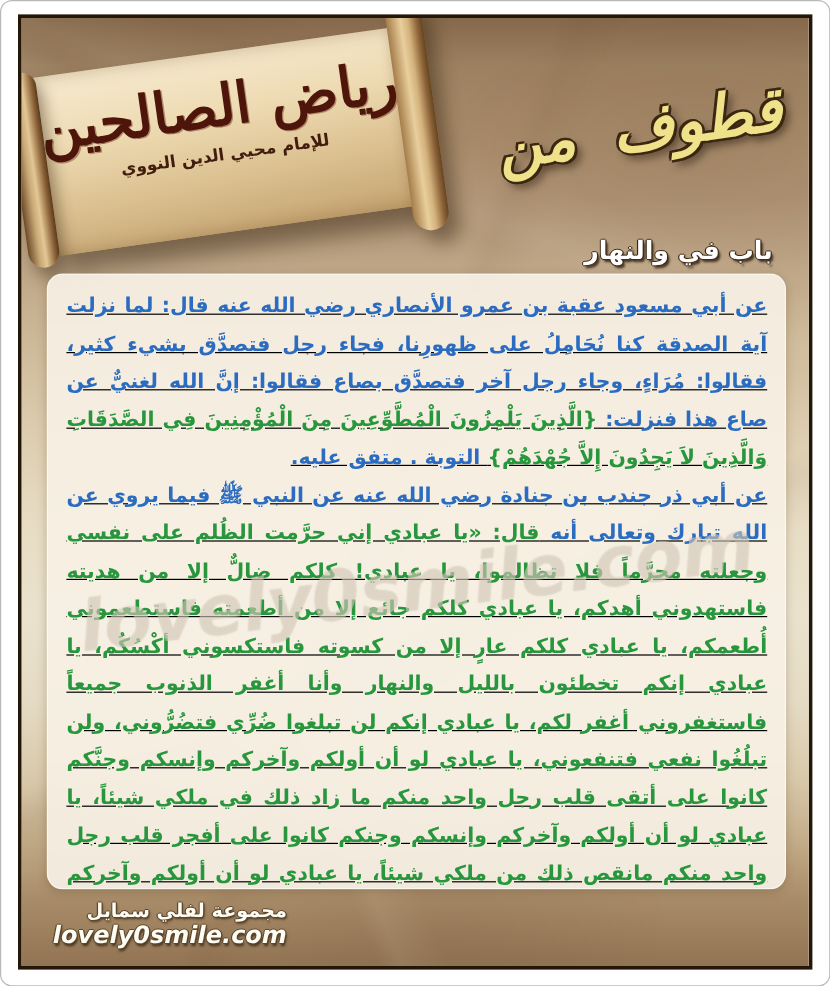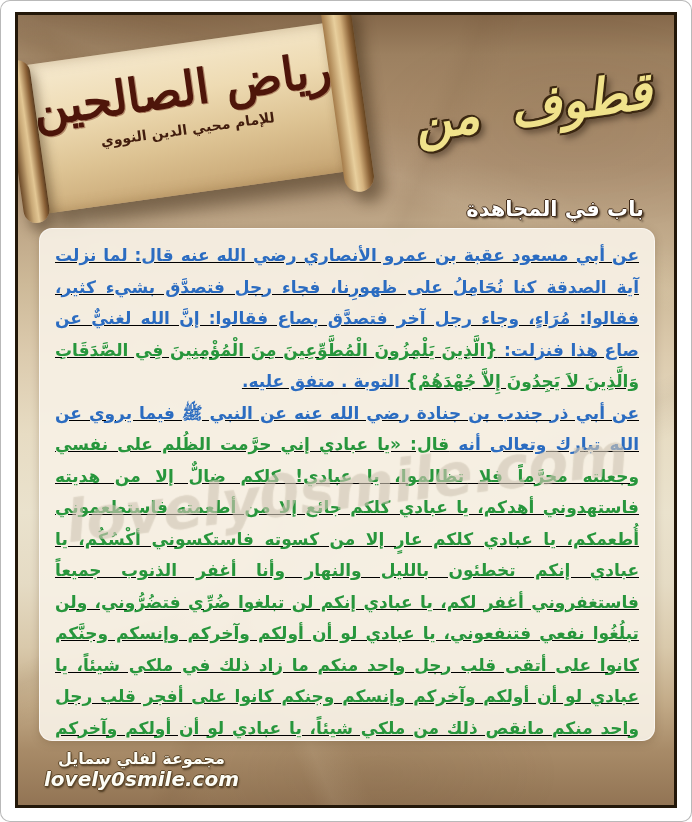--- a/index.html
+++ b/index.html
@@ -68,21 +68,21 @@
   .hadith{margin:0;text-align:justify;font-size:17px;font-weight:bold;line-height:31.5px;text-decoration:underline;}
   .t-blue{color:#2b6cc1;}
   .t-green{color:#27963c;}
 
   .watermark{position:absolute;left:-10px;right:-10px;top:225px;text-align:center;
       transform:rotate(-7deg);pointer-events:none;direction:ltr;
       font-size:58px;font-style:italic;font-weight:bold;
       color:rgba(255,255,255,.32);text-shadow:0 0 1px rgba(160,140,105,.45);}
 
   
-  .footer{position:absolute;left:26px;bottom:14px;text-align:center;line-height:1.15;}
+  .footer{position:absolute;left:26px;bottom:14px;text-align:right;line-height:1.15;}
   .footer-group{direction:rtl;font-size:16px;font-weight:bold;color:#fdfdf6;
       text-shadow:-1px 0 0 #5e4729,1px 0 0 #5e4729,0 -1px 0 #5e4729,0 1px 0 #5e4729,
                   1px 2px 2px rgba(50,35,15,.8);}
   .footer-site{direction:ltr;font-size:20px;font-weight:bold;font-style:italic;color:#fdfdf6;
       text-shadow:-1px 0 0 #5e4729,1px 0 0 #5e4729,0 -1px 0 #5e4729,0 1px 0 #5e4729,
                   1px 2px 2px rgba(50,35,15,.8);}
 </style>
 </head>
 <body>
 
@@ -95,21 +95,21 @@
         <div class="scroll-face">
           <div class="scroll-title">رياض الصالحين</div>
           <div class="scroll-subtitle">للإمام محيي الدين النووي</div>
         </div>
         <div class="roll roll-left"></div>
         <div class="roll roll-right"></div>
       </div>
 
       <div class="series-title">قطوف من</div>
 
-      <div class="chapter-title">باب في المجاهدة</div>
+      <div class="chapter-title">باب في والنهار</div>
 
       <div class="panel">
         <div class="watermark">lovely0smile.com</div>
         <p class="hadith"><span class="t-blue">عن أبي مسعود عقبة بن عمرو الأنصاري رضي الله عنه قال: لما نزلت آية الصدقة كنا نُحَامِلُ على ظهورِنا، فجاء رجل فتصدَّق بشيء كثير، فقالوا: مُرَاءٍ، وجاء رجل آخر فتصدَّق بصاع فقالوا: إنَّ الله لغنيٌّ عن صاع هذا فنزلت: </span><span class="t-green">{الَّذِينَ يَلْمِزُونَ الْمُطَّوِّعِينَ مِنَ الْمُؤْمِنِينَ فِي الصَّدَقَاتِ وَالَّذِينَ لاَ يَجِدُونَ إِلاَّ جُهْدَهُمْ}</span><span class="t-blue"> التوبة . متفق عليه.</span></p>
         <p class="hadith"><span class="t-blue">عن أبي ذر جندب بن جنادة رضي الله عنه عن النبي ﷺ فيما يروي عن الله تبارك وتعالى أنه </span><span class="t-green">قال: «يا عبادي إني حرَّمت الظُلم على نفسي وجعلته محرَّماً فلا تظالموا، يا عبادي! كلكم ضالٌّ إلا من هديته فاستهدوني أهدكم، يا عبادي كلكم جائع إلا من أطعمته فاستطعموني أُطعمكم، يا عبادي كلكم عارٍ إلا من كسوته فاستكسوني أكْسُكُم، يا عبادي إنكم تخطئون بالليل والنهار وأنا أغفر الذنوب جميعاً فاستغفروني أغفر لكم، يا عبادي إنكم لن تبلغوا ضُرِّي فتضُرُّوني، ولن تبلُغُوا نفعي فتنفعوني، يا عبادي لو أن أولكم وآخركم وإنسكم وجنَّكم كانوا على أتقى قلب رجل واحد منكم ما زاد ذلك في ملكي شيئاً، يا عبادي لو أن أولكم وآخركم وإنسكم وجنكم كانوا على أفجر قلب رجل واحد منكم مانقص ذلك من ملكي شيئاً، يا عبادي لو أن أولكم وآخركم وإنسكم وجنكم قاموا في صعيد واحد فسألوني فأعطيت كل إنسان مسألته ما نقص ذلك مما عندي إلا كما يُنْقِصُ المِخْيَطُ إذا أُدْخِلَ البحر، يا عبادي إنما هي أعمالكم أُحصيها لكم ثم أوفِّيكم إيَّاها فمن وجد خيراً فليحمد الله ومن وجد غير ذلك فلا يلومن إلا نفسه». </span></p>
       </div>
 
       <div class="footer">
         <div class="footer-group">مجموعة لفلي سمايل</div>
         <div class="footer-site">lovely0smile.com</div>

